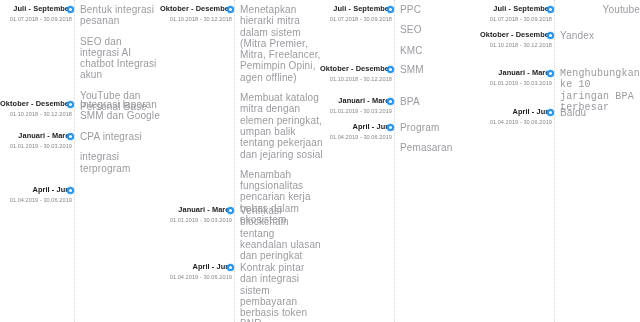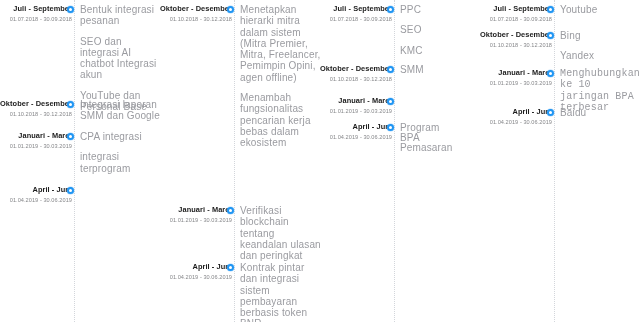--- a/index.html
+++ b/index.html
@@ -133,20 +133,21 @@
     <div class="column wide" style="left: 160px;">
       <div class="col-line" style="left: 74px; border-left-color: rgb(211, 214, 219);"></div>
       <div class="entry" style="top: 4px;">
         <div class="entry-left">
           <div class="period" style="color: rgb(27, 27, 27);">Oktober - Desember</div>
           <div class="dates" style="color: rgb(134, 135, 138);">01.10.2018 - 30.12.2018</div>
         </div>
         <div class="marker" style="border-color: rgb(33, 150, 243);"></div>
         <div class="entry-right" style="color: rgb(154, 155, 160);">
           <p>Menetapkan hierarki mitra dalam sistem (Mitra Premier, Mitra, Freelancer, Pemimpin Opini, agen offline)</p>
+          <p>Membuat katalog mitra dengan elemen peringkat, umpan balik tentang pekerjaan dan jejaring sosial</p>
           <p>Menambah fungsionalitas pencarian kerja bebas dalam ekosistem</p>
         </div>
       </div>
       <div class="entry" style="top: 205px;">
         <div class="entry-left">
           <div class="period" style="color: rgb(27, 27, 27);">Januari - Maret</div>
           <div class="dates" style="color: rgb(134, 135, 138);">01.01.2019 - 30.03.2019</div>
         </div>
         <div class="marker" style="border-color: rgb(33, 150, 243);"></div>
         <div class="entry-right" style="color: rgb(154, 155, 160);">
@@ -187,21 +188,21 @@
         <div class="entry-right" style="color: rgb(154, 155, 160);">
           <p>SMM</p>
         </div>
       </div>
       <div class="entry" style="top: 96px;">
         <div class="entry-left">
           <div class="period" style="color: rgb(27, 27, 27);">Januari - Maret</div>
           <div class="dates" style="color: rgb(134, 135, 138);">01.01.2019 - 30.03.2019</div>
         </div>
         <div class="marker" style="border-color: rgb(33, 150, 243);"></div>
-        <div class="entry-right" style="color: rgb(154, 155, 160); margin-top: 36px;">
+        <div class="entry-right" style="color: rgb(154, 155, 160);">
           <p>BPA</p>
         </div>
       </div>
       <div class="entry" style="top: 122px;">
         <div class="entry-left">
           <div class="period" style="color: rgb(27, 27, 27);">April - Juni</div>
           <div class="dates" style="color: rgb(134, 135, 138);">01.04.2019 - 30.06.2019</div>
         </div>
         <div class="marker" style="border-color: rgb(33, 150, 243);"></div>
         <div class="entry-right" style="color: rgb(154, 155, 160);">
@@ -211,32 +212,31 @@
       </div>
     </div>
     <div class="column" style="left: 480px;">
       <div class="col-line" style="left: 74px; border-left-color: rgb(211, 214, 219);"></div>
       <div class="entry" style="top: 4px;">
         <div class="entry-left">
           <div class="period" style="color: rgb(27, 27, 27);">Juli - September</div>
           <div class="dates" style="color: rgb(134, 135, 138);">01.07.2018 - 30.09.2018</div>
         </div>
         <div class="marker" style="border-color: rgb(33, 150, 243);"></div>
-        <div class="entry-right" style="color: rgb(154, 155, 160);">
+        <div class="entry-right" style="color: rgb(154, 155, 160); text-align: right;">
           <p>Youtube</p>
         </div>
       </div>
       <div class="entry" style="top: 30px;">
         <div class="entry-left">
           <div class="period" style="color: rgb(27, 27, 27);">Oktober - Desember</div>
           <div class="dates" style="color: rgb(134, 135, 138);">01.10.2018 - 30.12.2018</div>
         </div>
         <div class="marker" style="border-color: rgb(33, 150, 243);"></div>
         <div class="entry-right" style="color: rgb(154, 155, 160);">
-          <p>Bing</p>
           <p>Yandex</p>
         </div>
       </div>
       <div class="entry" style="top: 68px;">
         <div class="entry-left">
           <div class="period" style="color: rgb(27, 27, 27);">Januari - Maret</div>
           <div class="dates" style="color: rgb(134, 135, 138);">01.01.2019 - 30.03.2019</div>
         </div>
         <div class="marker" style="border-color: rgb(33, 150, 243);"></div>
         <div class="entry-right" style="color: rgb(154, 155, 160); font-family: Liberation Mono, monospace;">

